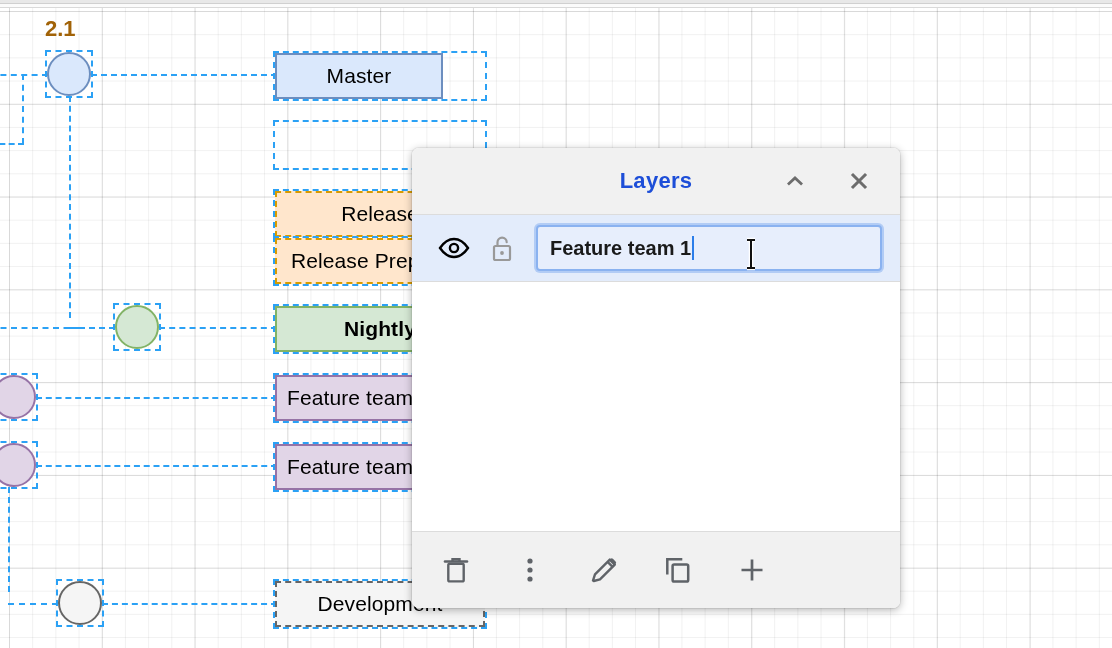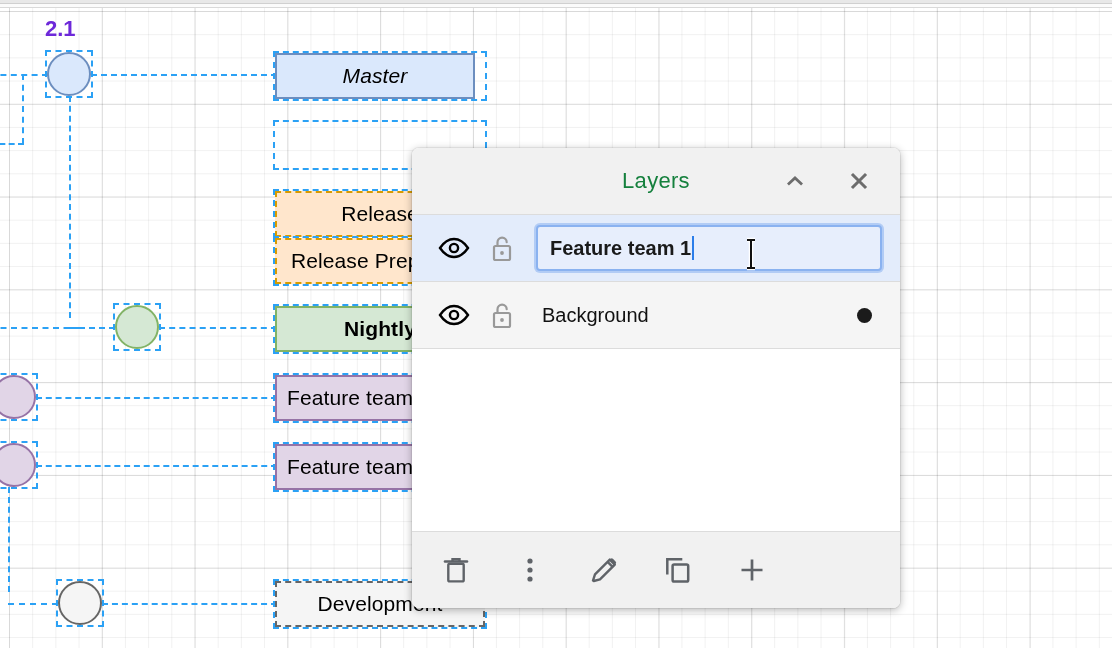--- a/index.html
+++ b/index.html
@@ -79,21 +79,21 @@
   }
   .sel-box-dash {
     position: absolute;
     border: 2px dashed #2ba1f5;
     pointer-events: none;
   }
   #version-label {
     position: absolute;
     font-size: 22px;
     font-weight: bold;
-    color: #6d28d9;
+    color: #a16207;
   }
 
   
   #layers-dialog {
     position: absolute;
     left: 412px; top: 148px;
     width: 488px; height: 460px;
     background: #ffffff;
     border-radius: 7px;
     box-shadow: 0 2px 9px rgba(0,0,0,0.30), 0 0 0 1px rgba(0,0,0,0.06);
@@ -106,22 +106,22 @@
     height: 67px;
     background: #f1f1f1;
     border-bottom: 1px solid #dcdcdc;
     display: flex;
     align-items: center;
     justify-content: center;
     flex: 0 0 auto;
   }
   #dialog-title {
     font-size: 22px;
-    font-weight: normal;
-    color: #15803d;
+    font-weight: bold;
+    color: #1d4ed8;
     letter-spacing: 0.3px;
   }
   .header-btn {
     position: absolute;
     top: 50%;
     transform: translateY(-50%);
     width: 34px; height: 34px;
     display: flex; align-items: center; justify-content: center;
     cursor: pointer;
   }
@@ -265,21 +265,21 @@
 
     <div class="node-circle" style="left:-8px; top:375px; width:44px; height:44px; background:#e1d5e7; border:2px solid #9673a6;"></div>
     <div class="sel-box-dash" style="left:-10px; top:373px; width:48px; height:48px;"></div>
 
     <div class="node-circle" style="left:-8px; top:443px; width:44px; height:44px; background:#e1d5e7; border:2px solid #9673a6;"></div>
     <div class="sel-box-dash" style="left:-10px; top:441px; width:48px; height:48px;"></div>
 
     <div class="node-circle" style="left:58px; top:581px; width:44px; height:44px; background:#f5f5f5; border:2px solid #666666;"></div>
     <div class="sel-box-dash" style="left:56px; top:579px; width:48px; height:48px;"></div>
 
-    <div class="node-box" style="left:275px; top:53px; width:200px; height:46px; background:#dae8fc; border:2px solid #6c8ebf;font-style:italic;">
+    <div class="node-box" style="left:275px; top:53px; width:168px; height:46px; background:#dae8fc; border:2px solid #6c8ebf;">
       <span>Master</span>
     </div>
     <div class="sel-box-dash" style="left:273px; top:51px; width:214px; height:50px;"></div>
 
     <div class="sel-box-dash" style="left:273px; top:120px; width:214px; height:50px;"></div>
 
     <div class="node-box" style="left:275px; top:191px; width:210px; height:46px; background:#ffe6cc; border:2px dashed #d79b00;">
       <span>Release</span>
     </div>
     <div class="sel-box-dash" style="left:273px; top:189px; width:214px; height:50px;"></div>
@@ -343,37 +343,20 @@
             <path d="M8.5 13V9.2a4.6 4.6 0 0 1 9.2 0" fill="none" stroke="#999" stroke-width="2.2" stroke-linecap="round"></path>
             <circle cx="13" cy="20" r="1.9" fill="#999"></circle>
           </svg>
         </span>
         <span class="layer-name-input">
           <span class="txt">Feature team 1</span>
           <span class="caret"></span>
         </span>
       </div>
 
-      <div class="layer-row">
-        <span class="eye">
-          <svg width="32" height="24" viewBox="0 0 32 24" aria-hidden="true">
-            <path d="M2 12c4.2-6.2 9-9 14-9s9.8 2.8 14 9c-4.2 6.2-9 9-14 9S6.2 18.2 2 12z" fill="none" stroke="#000" stroke-width="2.4"></path>
-            <circle cx="16" cy="12" r="4.1" fill="none" stroke="#000" stroke-width="2.4"></circle>
-          </svg>
-        </span>
-        <span class="lock">
-          <svg width="26" height="30" viewBox="0 0 26 30" aria-hidden="true">
-            <rect x="5" y="13" width="16" height="14" rx="1.6" fill="none" stroke="#999" stroke-width="2.2"></rect>
-            <path d="M8.5 13V9.2a4.6 4.6 0 0 1 9.2 0" fill="none" stroke="#999" stroke-width="2.2" stroke-linecap="round"></path>
-            <circle cx="13" cy="20" r="1.9" fill="#999"></circle>
-          </svg>
-        </span>
-        <span class="layer-name">Background</span>
-        <span class="active-dot"></span>
-      </div>
     </div>
 
     <div id="dialog-footer">
 
       <div class="footer-btn">
         <svg width="30" height="32" viewBox="0 0 30 32" aria-hidden="true">
           <path d="M4 7.5h22" stroke="#5f6368" stroke-width="2.6" stroke-linecap="round"></path>
           <path d="M11.5 7.5V5.3h7v2.2" fill="none" stroke="#5f6368" stroke-width="2.4"></path>
           <rect x="7.3" y="9.8" width="15.4" height="17.6" rx="1.4" fill="none" stroke="#5f6368" stroke-width="2.4"></rect>
         </svg>

